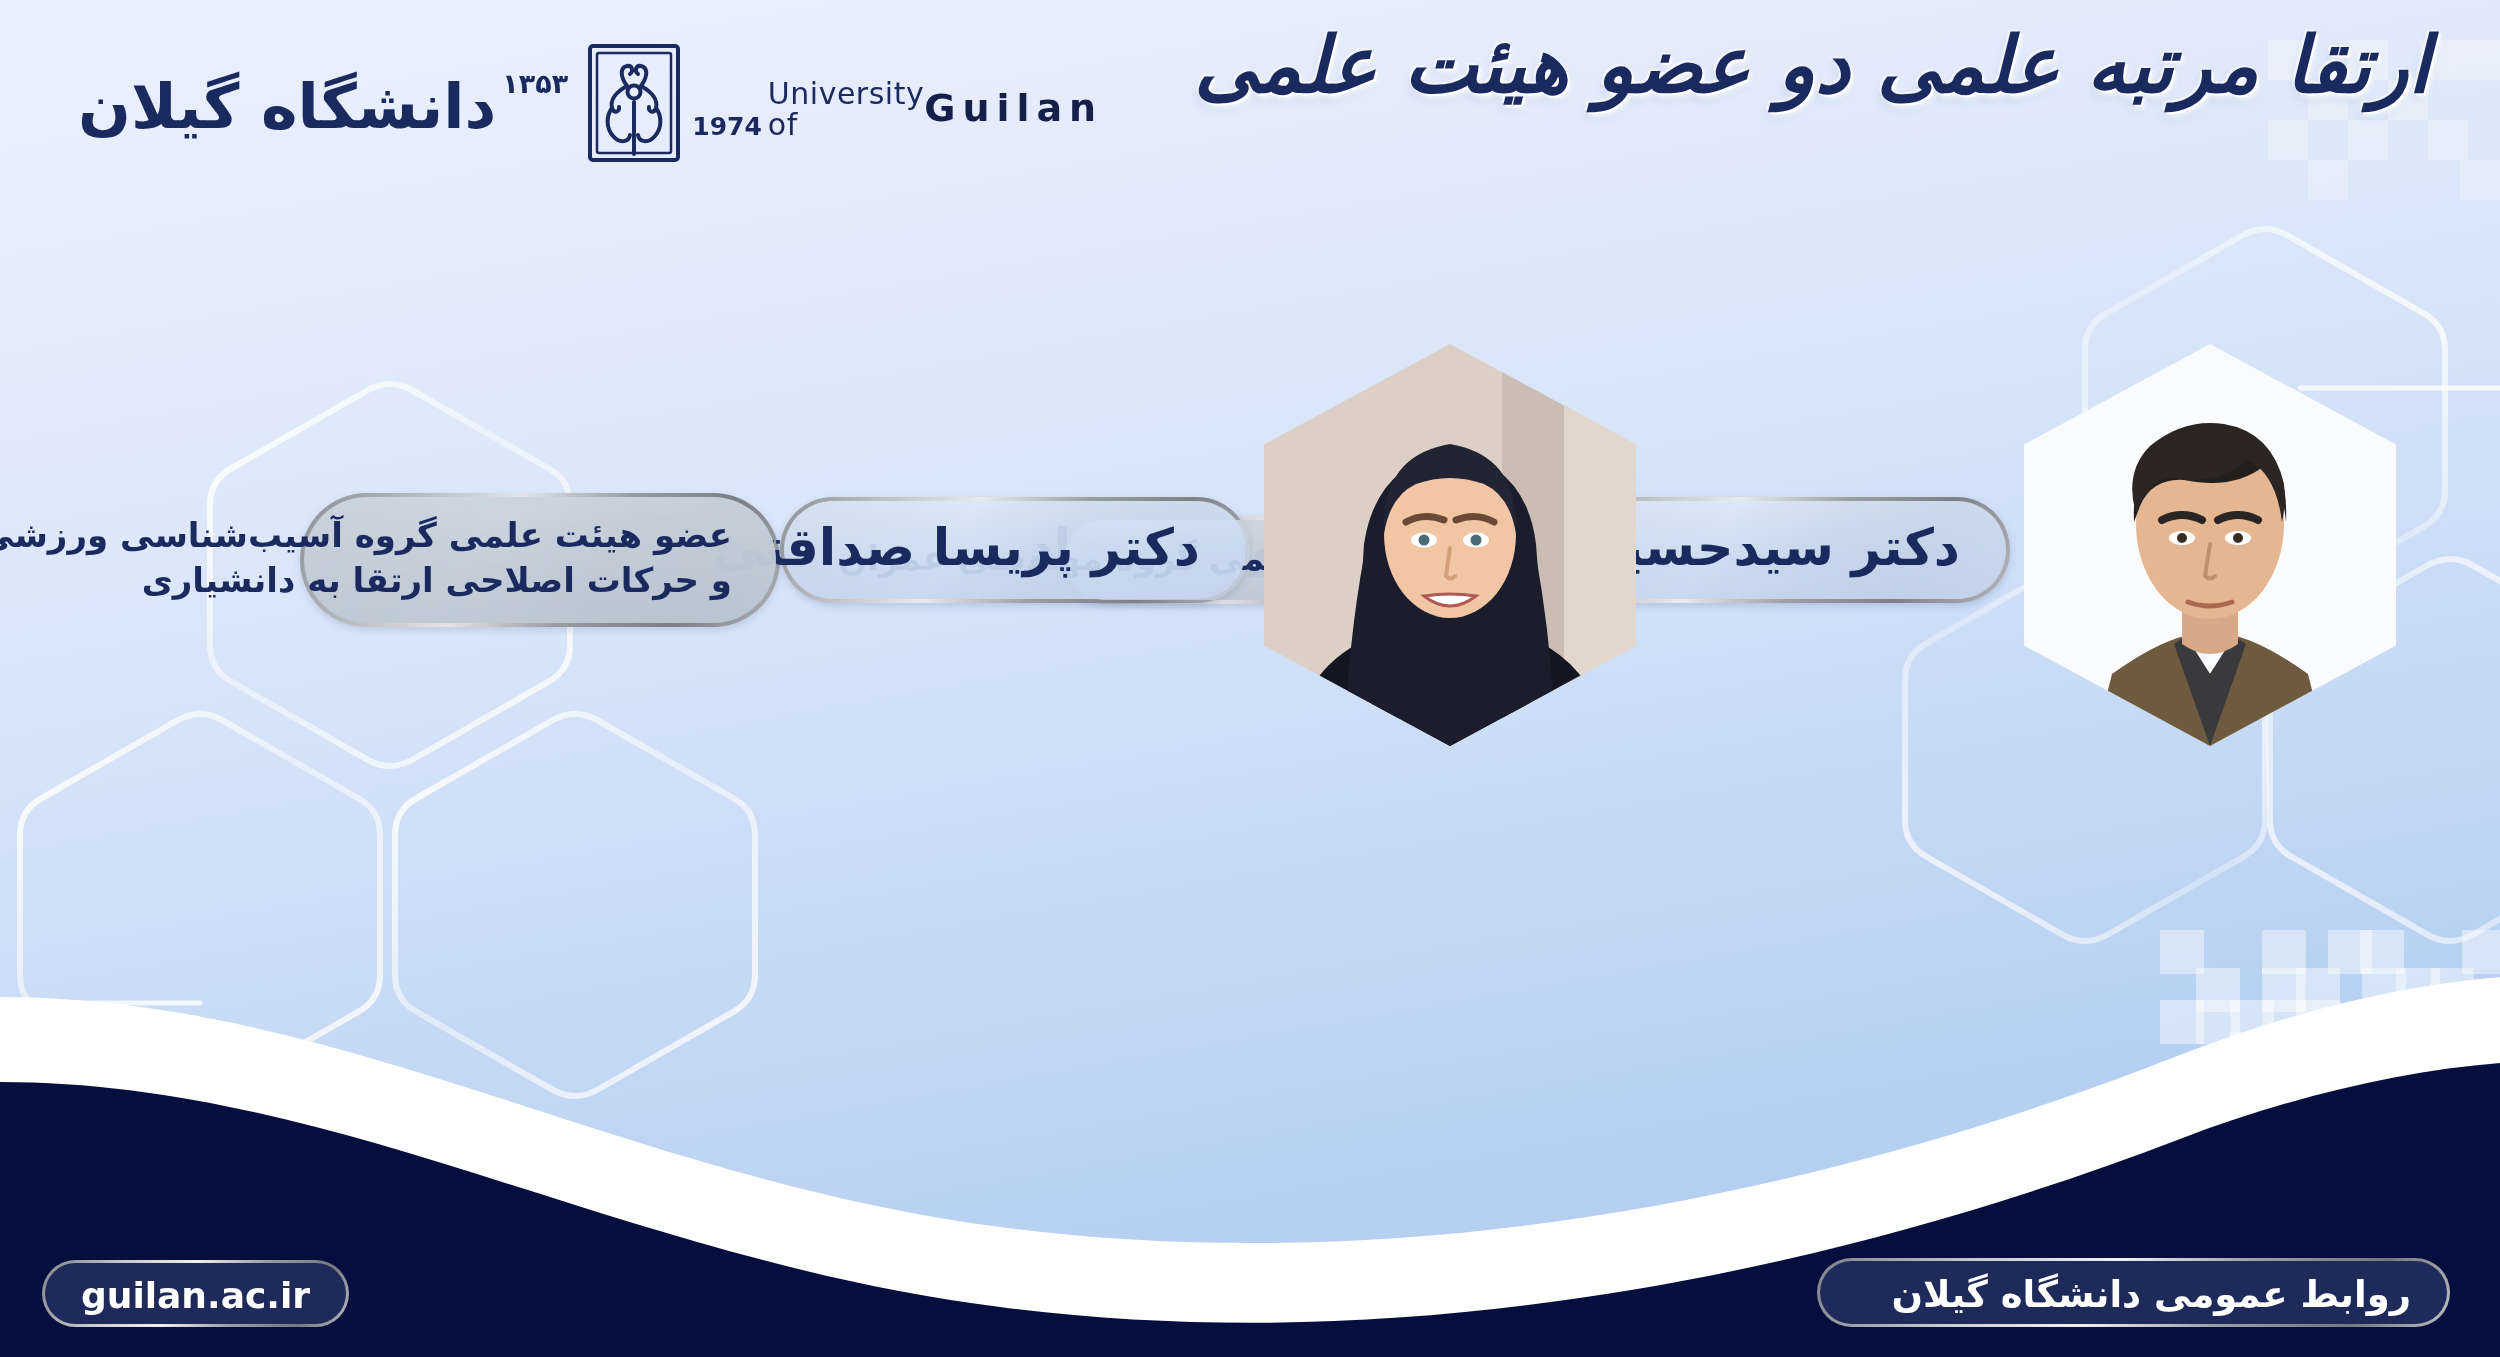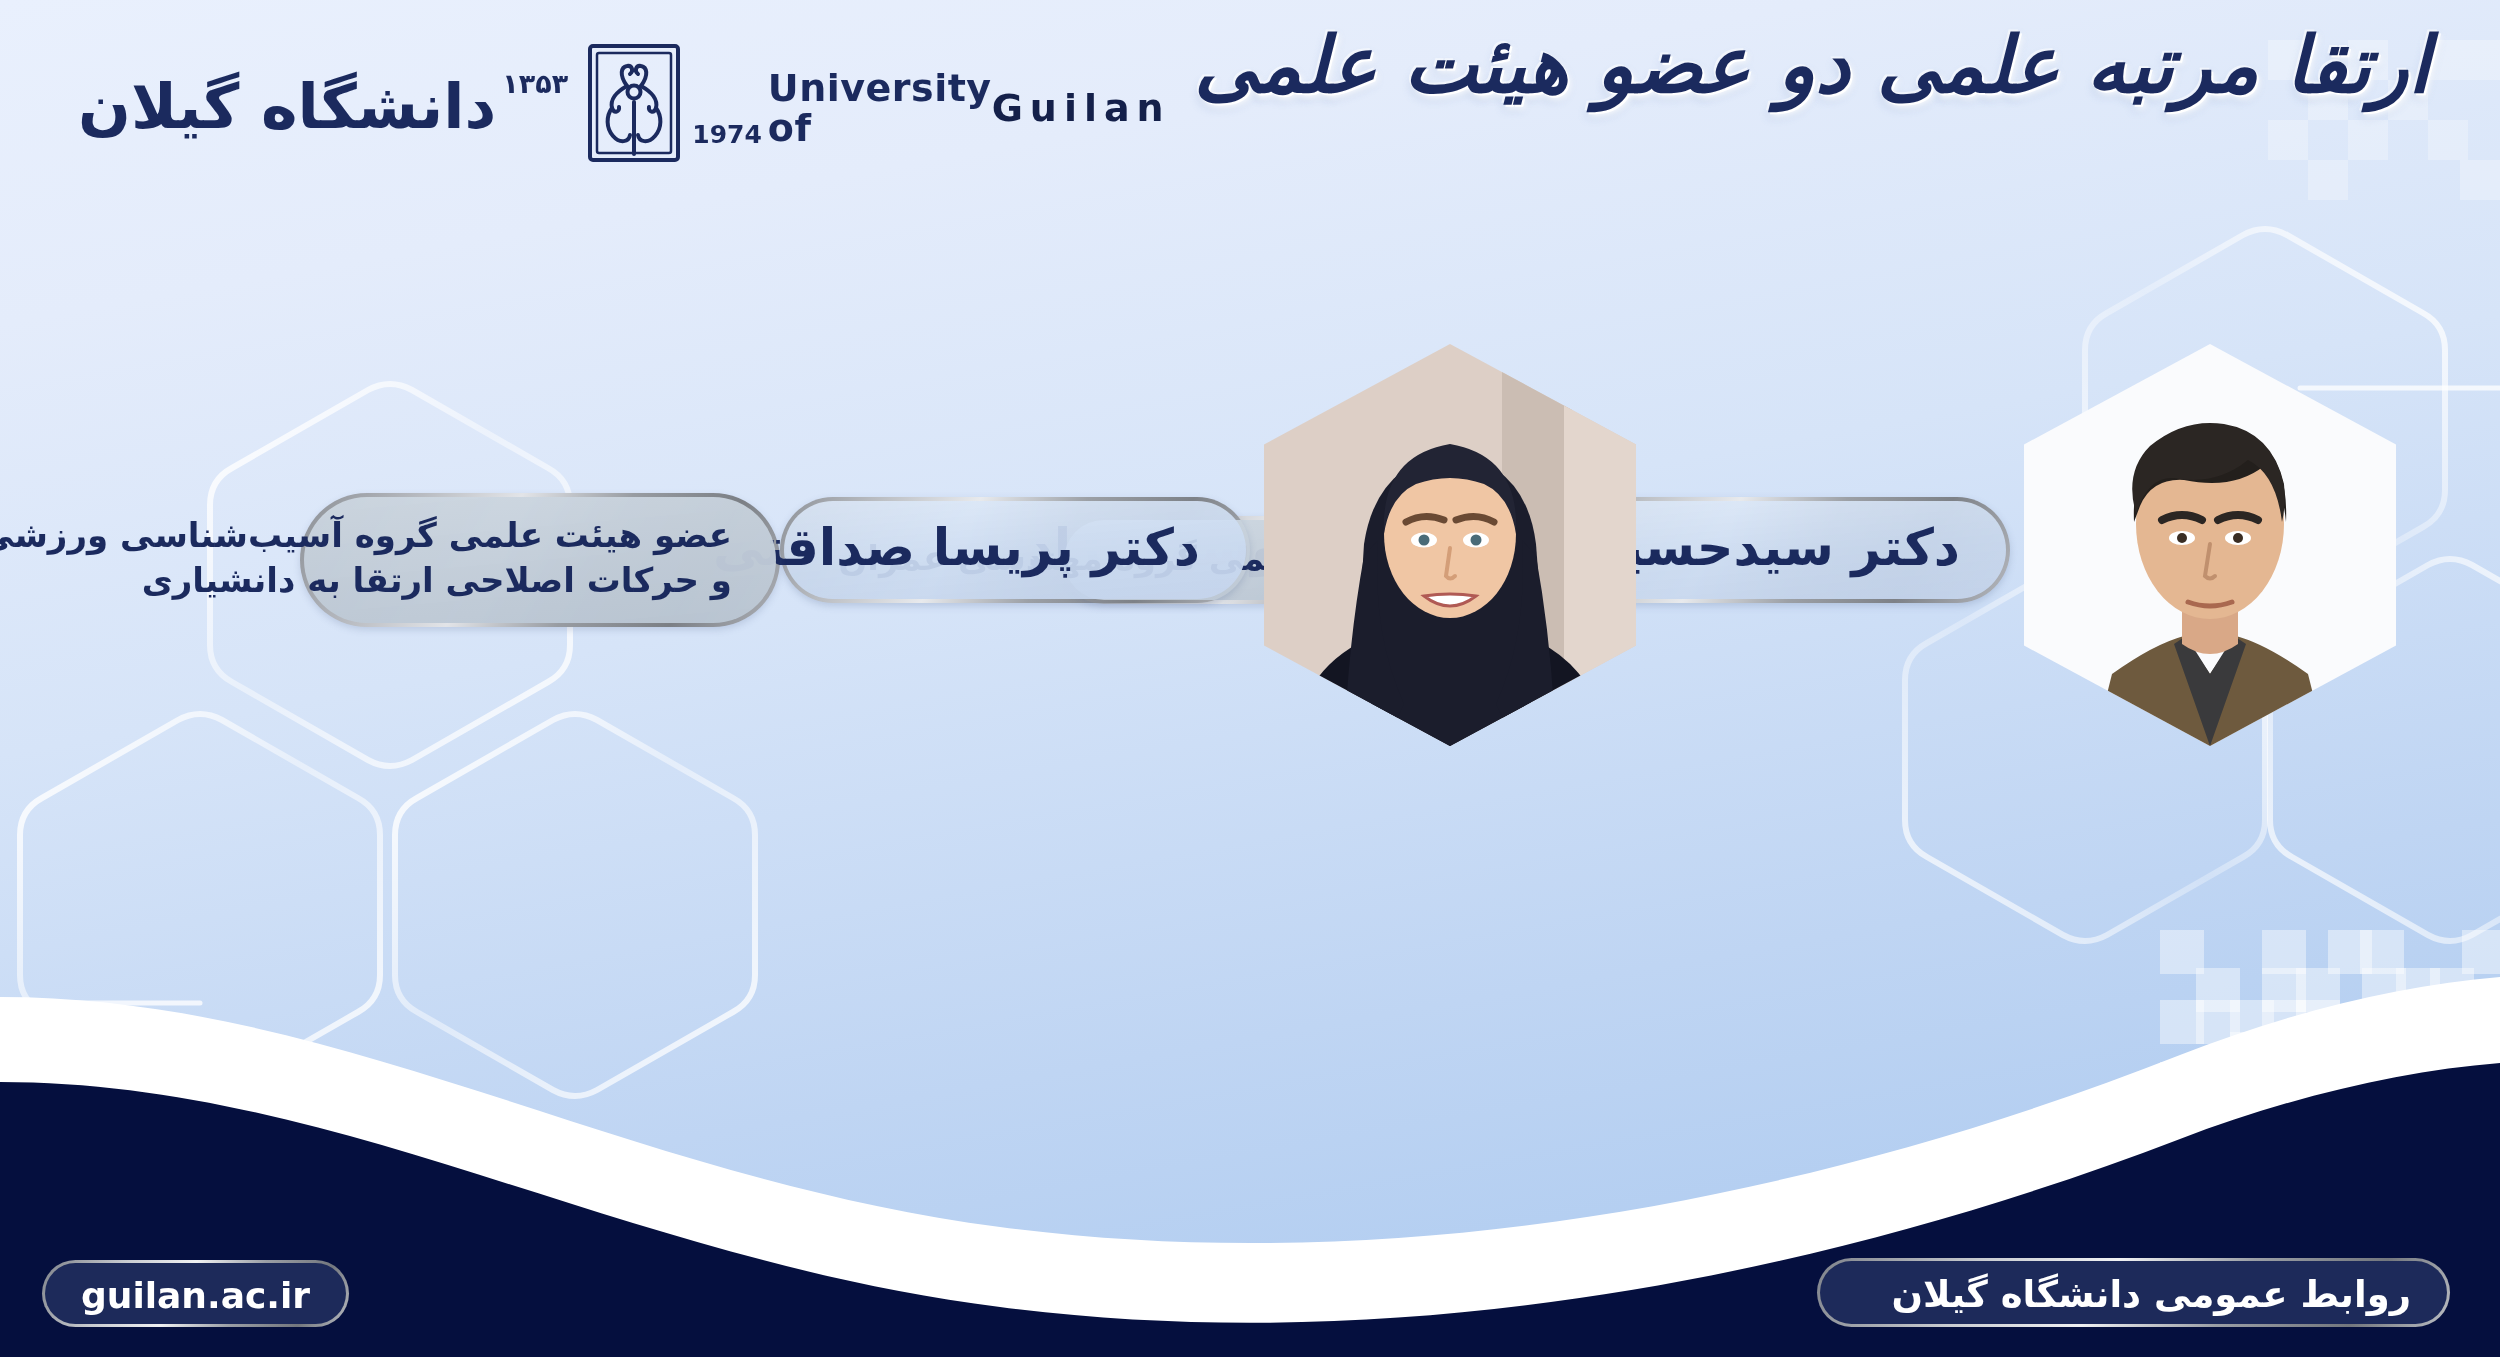--- a/index.html
+++ b/index.html
@@ -87,22 +87,22 @@
   .logo-year-en {
     font-size: 25px;
     font-weight: 700;
     color: #1b2a5e;
     line-height: 1;
     margin-bottom: 2px;
     align-self: flex-end;
     margin-right: 6px;
   }
   .logo-univ {
-    font-size: 38px;
-    font-weight: 700;
+    font-size: 30px;
+    font-weight: 400;
     color: #1b2a5e;
     line-height: 1.05;
     letter-spacing: 0.5px;
   }
   .logo-guilan {
     font-size: 38px;
     font-weight: 700;
     color: #14204a;
     line-height: 1.05;
     letter-spacing: 7px;

